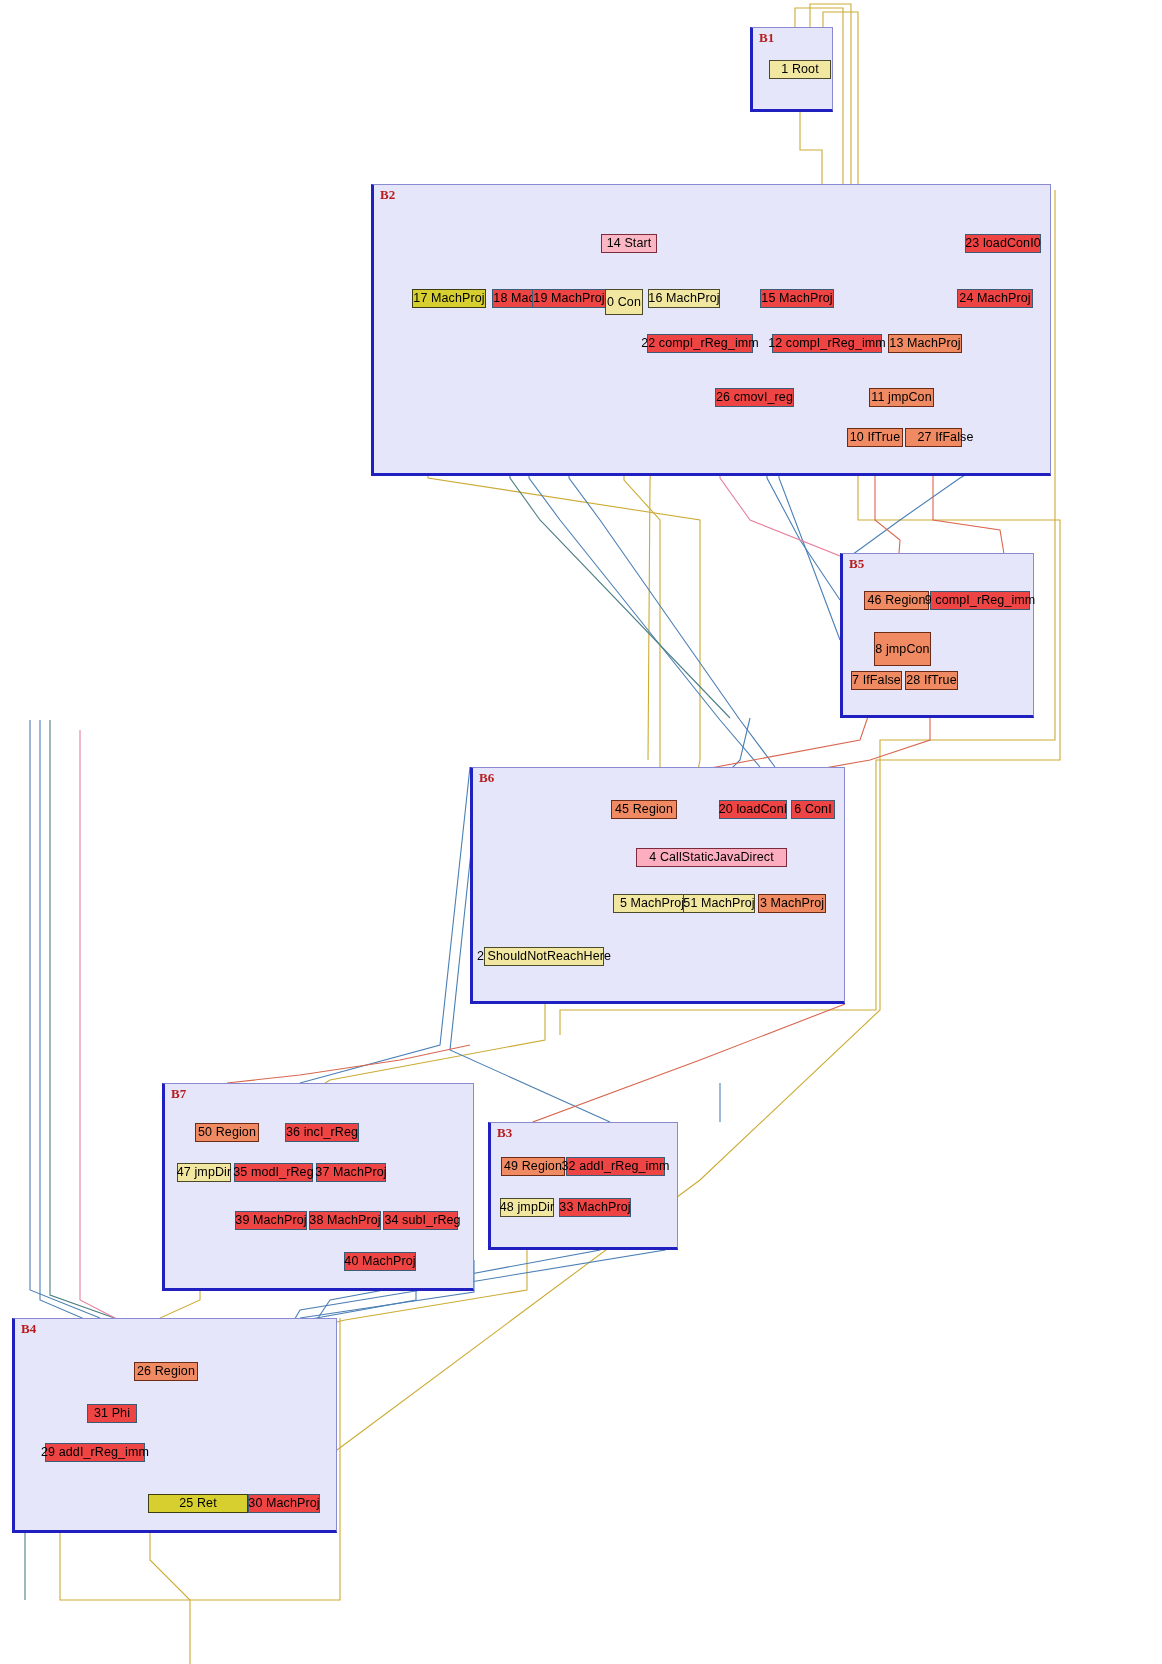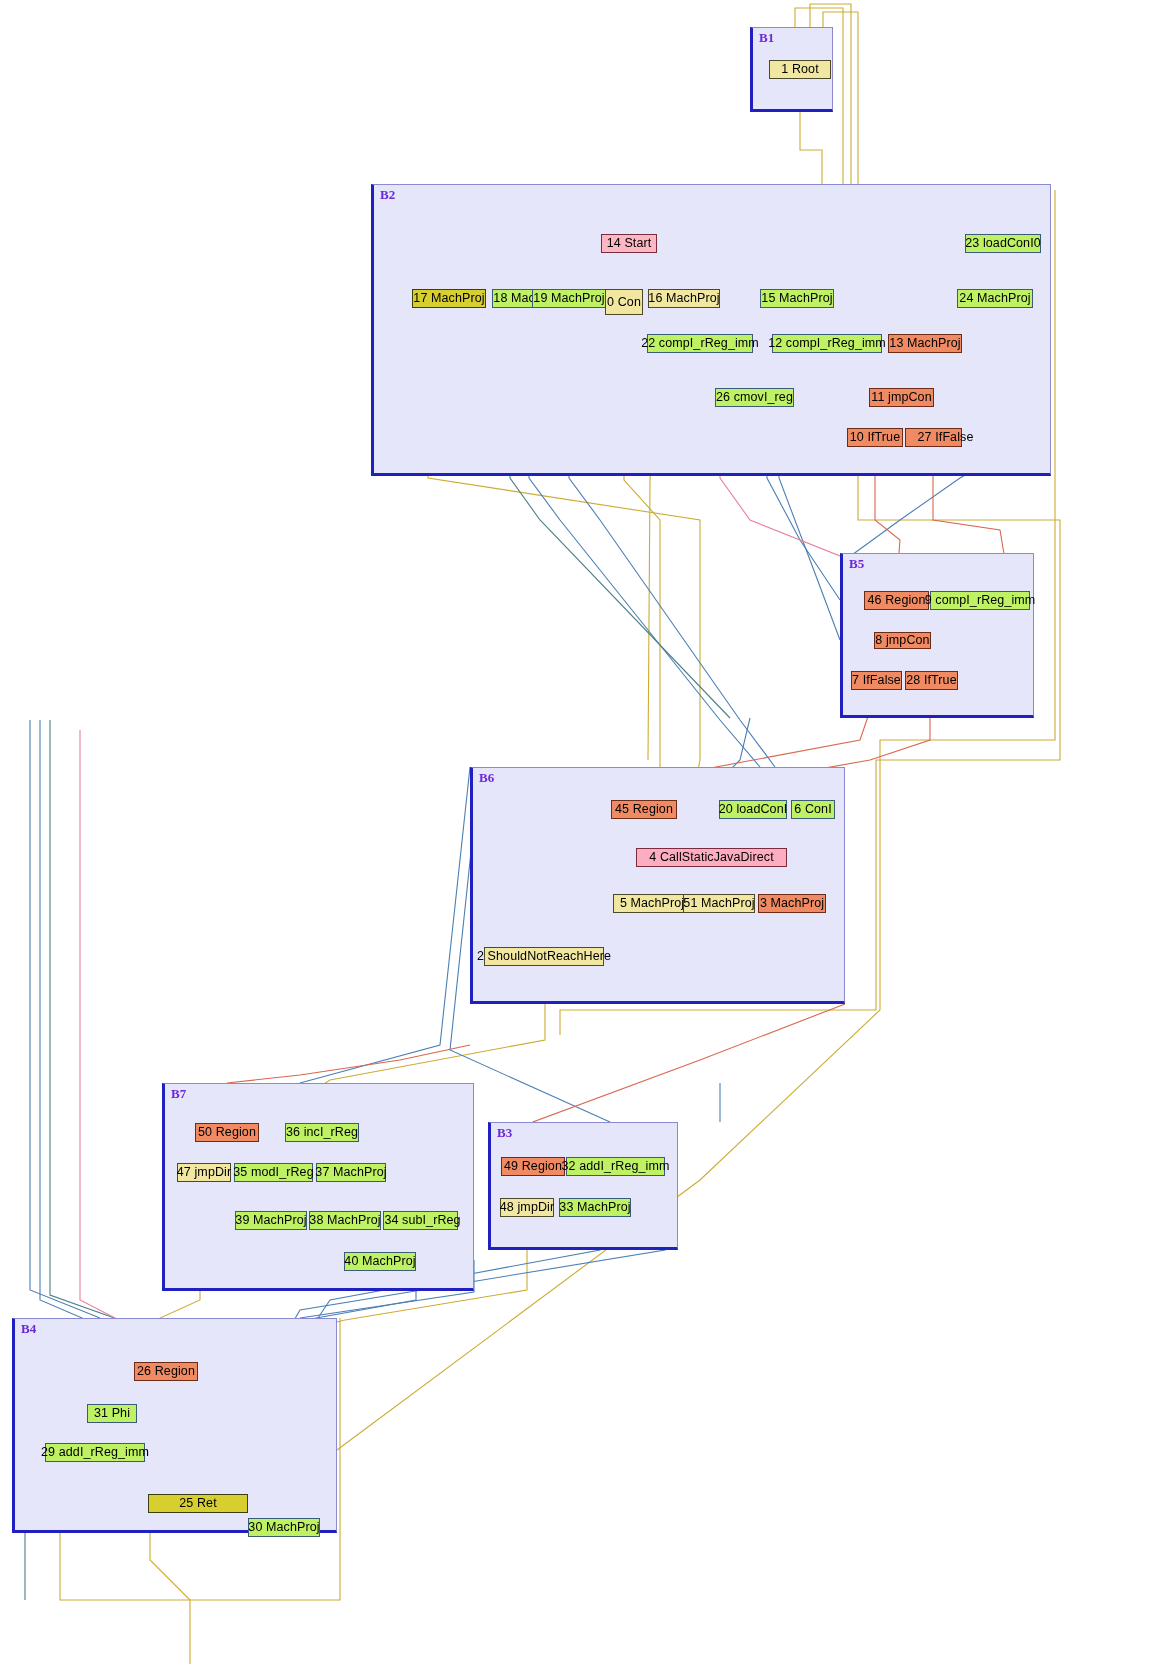--- a/index.html
+++ b/index.html
@@ -10,35 +10,35 @@
     position:absolute;
     background:#e6e6fa;
     border:1px solid #8a8ad0;
     border-left:3px solid #2020c0;
     border-bottom:3px solid #2020c0;
     box-sizing:border-box;
   }
   .block-label{
     position:absolute;left:6px;top:2px;
     font-family:"Liberation Serif",serif;
-    font-weight:bold;font-size:13px;color:#6d28d9;
+    font-weight:bold;font-size:13px;color:#b91c1c;
   }
   .node{
     position:absolute;
     box-sizing:border-box;
     border:1px solid #404040;
     font-size:12.5px;
     color:#000;
     line-height:1;
     display:flex;align-items:center;justify-content:center;
     white-space:nowrap;
     padding:0 4px;
     letter-spacing:.1px;
   }
-  .c-blue   {background:#bef264;border-color:#3b5c77;}
+  .c-blue   {background:#ef4444;border-color:#3b5c77;}
   .c-yellow {background:#f2e7a0;border-color:#4a4a2a;}
   .c-olive  {background:#d6cf2f;border-color:#3d3d12;}
   .c-orange {background:#f08a63;border-color:#6b2b16;}
   .c-pink   {background:#fbb7c4;border-color:#7a2b3c;}
   .c-pinklt {background:#fcaec0;border-color:#7a2b3c;}
 </style>
 </head>
 <body>
 
 <div id="stage">
@@ -189,21 +189,21 @@
       <div class="node c-blue" style="left: 957px; top: 289px; width: 76px; height: 19px;">24 MachProj</div>
       <div class="node c-blue" style="left: 647px; top: 334px; width: 106px; height: 19px;">22 compI_rReg_imm</div>
       <div class="node c-blue" style="left: 772px; top: 334px; width: 110px; height: 19px;">12 compI_rReg_imm</div>
       <div class="node c-orange" style="left: 888px; top: 334px; width: 74px; height: 19px;">13 MachProj</div>
       <div class="node c-blue" style="left: 715px; top: 388px; width: 79px; height: 19px;">26 cmovI_reg</div>
       <div class="node c-orange" style="left: 869px; top: 388px; width: 65px; height: 19px;">11 jmpCon</div>
       <div class="node c-orange" style="left: 847px; top: 428px; width: 56px; height: 19px;">10 IfTrue</div>
       <div class="node c-orange" style="left: 905px; top: 428px; width: 57px; height: 19px; padding-left: 28px;">27 IfFalse</div>
       <div class="node c-orange" style="left: 864px; top: 591px; width: 65px; height: 19px;">46 Region</div>
       <div class="node c-blue" style="left: 930px; top: 591px; width: 100px; height: 19px;">9 compI_rReg_imm</div>
-      <div class="node c-orange" style="left: 874px; top: 632px; width: 57px; height: 17px;">8 jmpCon</div>
+      <div class="node c-orange" style="left: 874px; top: 632px; width: 57px; height: 34px;">8 jmpCon</div>
       <div class="node c-orange" style="left: 851px; top: 671px; width: 51px; height: 19px;">7 IfFalse</div>
       <div class="node c-orange" style="left: 905px; top: 671px; width: 53px; height: 19px;">28 IfTrue</div>
       <div class="node c-orange" style="left: 611px; top: 800px; width: 66px; height: 19px;">45 Region</div>
       <div class="node c-blue" style="left: 719px; top: 800px; width: 68px; height: 19px;">20 loadConI</div>
       <div class="node c-blue" style="left: 791px; top: 800px; width: 44px; height: 19px;">6 ConI</div>
       <div class="node c-pinklt" style="left: 636px; top: 848px; width: 151px; height: 19px;">4 CallStaticJavaDirect</div>
       <div class="node c-yellow" style="left: 613px; top: 894px; width: 78px; height: 19px;">5 MachProj</div>
       <div class="node c-yellow" style="left: 683px; top: 894px; width: 72px; height: 19px;">51 MachProj</div>
       <div class="node c-orange" style="left: 758px; top: 894px; width: 68px; height: 19px;">3 MachProj</div>
       <div class="node c-yellow" style="left: 484px; top: 947px; width: 120px; height: 19px;">2 ShouldNotReachHere</div>
@@ -217,16 +217,16 @@
       <div class="node c-blue" style="left: 383px; top: 1211px; width: 75px; height: 19px; padding-left: 8px;">34 subI_rReg</div>
       <div class="node c-blue" style="left: 344px; top: 1252px; width: 72px; height: 19px;">40 MachProj</div>
       <div class="node c-orange" style="left: 501px; top: 1157px; width: 64px; height: 19px;">49 Region</div>
       <div class="node c-blue" style="left: 566px; top: 1157px; width: 99px; height: 19px;">32 addI_rReg_imm</div>
       <div class="node c-yellow" style="left: 500px; top: 1198px; width: 54px; height: 19px;">48 jmpDir</div>
       <div class="node c-blue" style="left: 559px; top: 1198px; width: 72px; height: 19px;">33 MachProj</div>
       <div class="node c-orange" style="left: 134px; top: 1362px; width: 64px; height: 19px;">26 Region</div>
       <div class="node c-blue" style="left: 87px; top: 1404px; width: 50px; height: 19px;">31 Phi</div>
       <div class="node c-blue" style="left: 45px; top: 1443px; width: 100px; height: 19px;">29 addI_rReg_imm</div>
       <div class="node c-olive" style="left: 148px; top: 1494px; width: 100px; height: 19px;">25 Ret</div>
-      <div class="node c-blue" style="left: 248px; top: 1494px; width: 72px; height: 19px; margin-top: 24px;">30 MachProj</div>
+      <div class="node c-blue" style="left: 248px; top: 1494px; width: 72px; height: 19px;">30 MachProj</div>
     </div>
 
 </div>
 
 </body></html>

